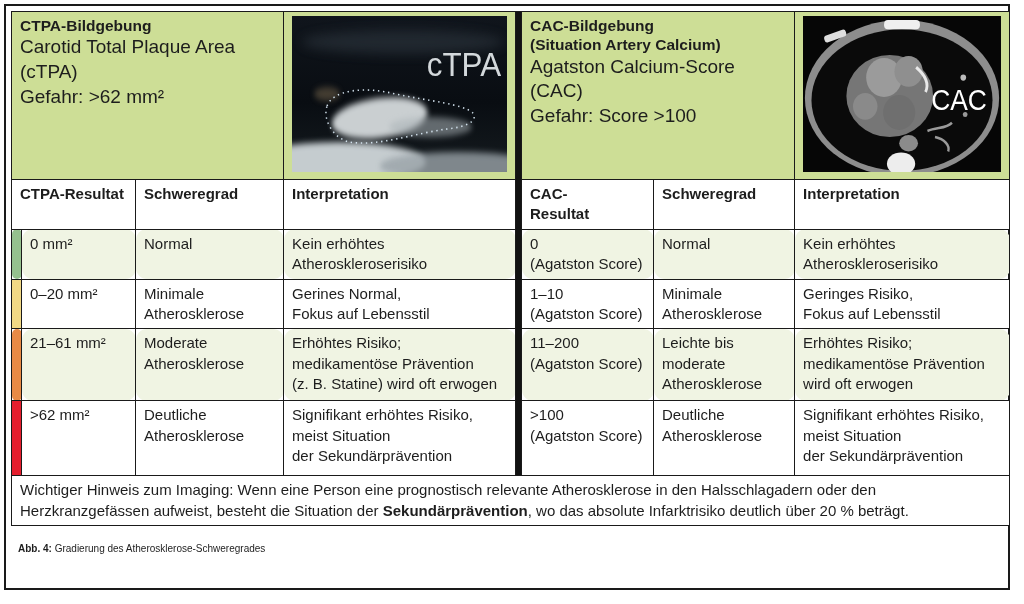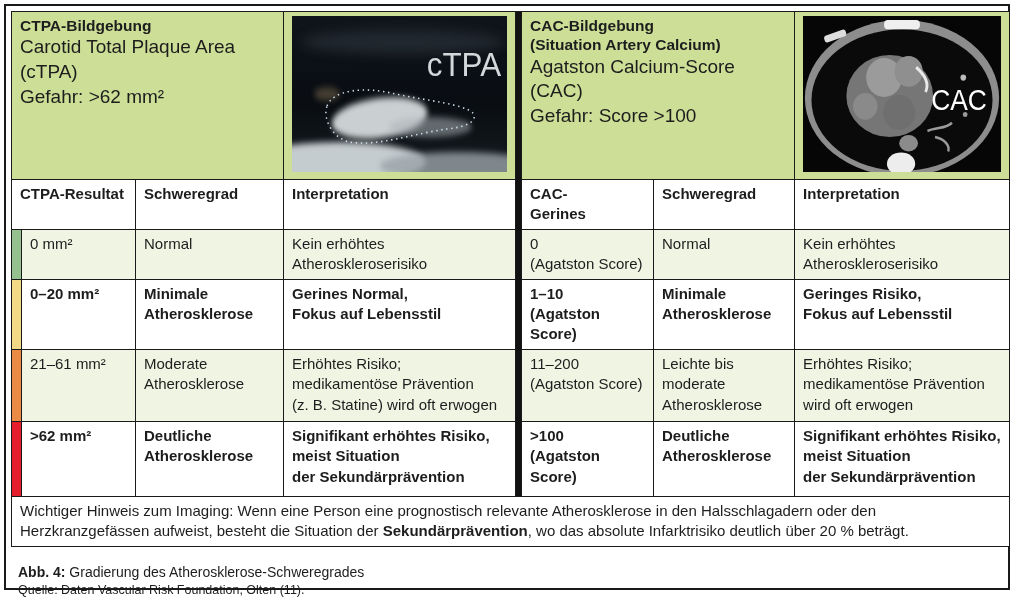--- a/index.html
+++ b/index.html
@@ -28,27 +28,27 @@
   tr.r-d4{height:75px;margin-top:9px;}
   tr.r-note{height:45px;margin-top:32px;}
   td.panel{background:#cdde96;padding:7px 10px;}
   .p-title{font-weight:bold;font-size:15.5px;line-height:1.25;}
   .p-line{font-size:19px;line-height:1.3;}
   td.imgcell{background:#cdde96;padding:4px;}
   td.imgcell svg{display:block;width:100%;height:100%;}
   .imgwrap{width:100%;height:156px;border-radius:10px;}
   td.divider{background:#121212;padding:0;}
   td.th{font-weight:bold;background:#ffffff;font-size:15.5px;}
-  tr.tint td{background:#f0f4e3;}
-  tr.plain td{background:#ffffff;font-weight:bold;}
+  tr.tint td{background:#f0f4e3;border-radius:11px;}
+  tr.plain td{background:#ffffff;}
   td.bar{padding:0;}
   .ml{white-space:pre-line;}
   td.note{background:#ffffff;font-size:15.5px;padding:4px 7px;line-height:1.32;}
   .caption{margin-top:16px;margin-left:7px;}
-  .cap-line{font-size:14px;line-height:1.3;}
+  .cap-line{font-size:10px;line-height:1.3;}
   .cap-src{font-size:12.5px;line-height:1.3;margin-top:1px;}
   b{font-weight:bold;}
 </style>
 </head>
 <body>
 
 <div class="frame">
   <table class="grid">
     <colgroup>
       <col style="width:10px">
@@ -126,21 +126,21 @@
           </svg>
         </div>
       </td>
     </tr>
 
     <tr class="r-head">
       <td class="th" colspan="2">CTPA-Resultat</td>
       <td class="th">Schweregrad</td>
       <td class="th">Interpretation</td>
       <td class="th ml">CAC-
-Gerines</td>
+Resultat</td>
       <td class="th">Schweregrad</td>
       <td class="th">Interpretation</td>
     </tr>
 
     <tr class="r-d1 tint">
       <td class="bar" style="background: rgb(149, 193, 142);"></td>
       <td class="ml">0 mm²</td>
       <td class="ml">Normal</td>
       <td class="ml">Kein erhöhtes
 Atheroskleroserisiko</td>
@@ -204,15 +204,14 @@
     <tr class="r-note">
       <td class="note" colspan="8">
         <span>Wichtiger Hinweis zum Imaging: Wenn eine Person eine prognostisch relevante Atherosklerose in den Halsschlagadern oder den Herzkranzgefässen aufweist, besteht die Situation der </span><b>Sekundärprävention</b><span>, wo das absolute Infarktrisiko deutlich über 20 % beträgt.</span>
       </td>
     </tr>
   </tbody>
     </table>
 
   <div class="caption">
     <div class="cap-line"><b>Abb. 4:</b><span> Gradierung des Atherosklerose-Schweregrades</span></div>
-    <div class="cap-src">Quelle: Daten Vascular Risk Foundation, Olten (11).</div>
   </div>
 </div>
 
 </body></html>

